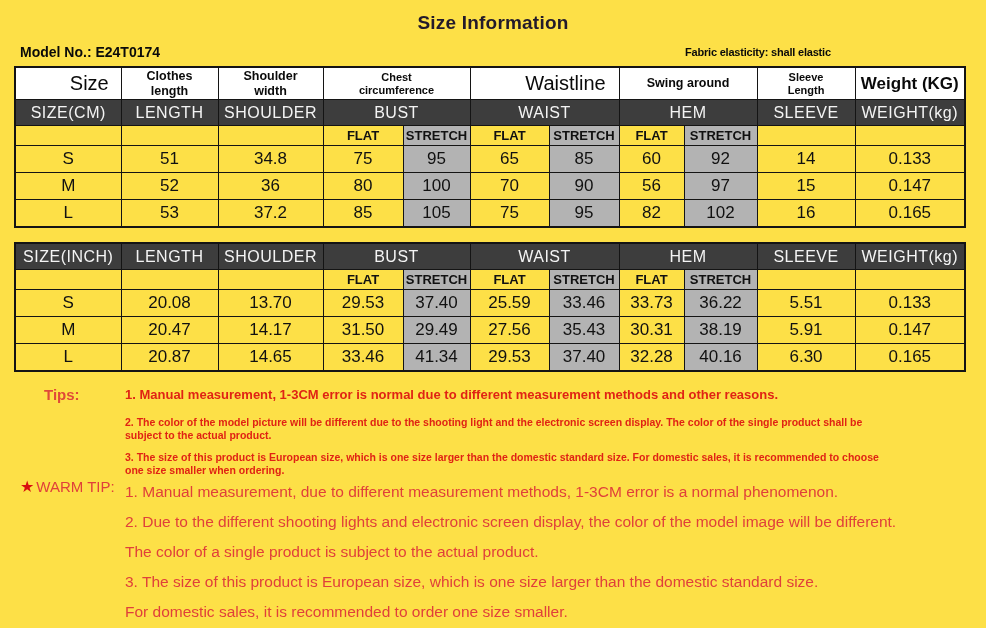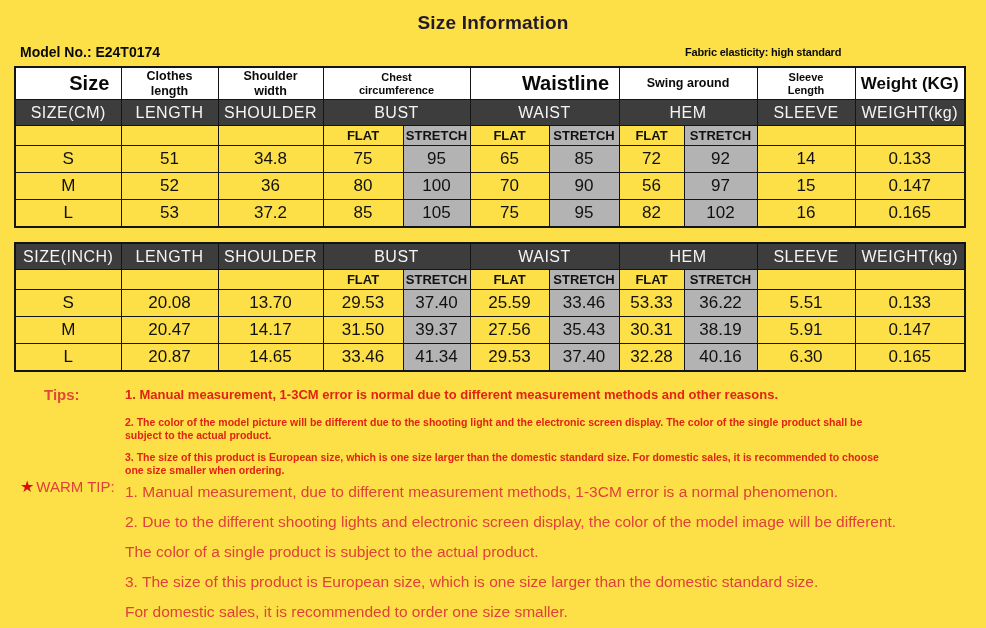--- a/index.html
+++ b/index.html
@@ -21,21 +21,21 @@
     position:absolute;left:14px;border-collapse:collapse;table-layout:fixed;width:951px;
     border:2px solid var(--border_black);
   }
   table.cm{top:66px;}
   table.inch{top:242px;}
   .size-table th,.size-table td{
     border:1px solid var(--border_black);text-align:center;vertical-align:middle;
     padding:0 2px;overflow:hidden;
   }
   tr.top-head th{height:31px;background:#fff;color:#0a0a0a;white-space:pre-line;line-height:1.15;}
-  th.th-big{font-size:20px;font-weight:bold;padding-left:44px;}
+  th.th-big{font-size:20px;font-weight:normal;padding-left:44px;}
   th.th-small{font-size:12.5px;font-weight:bold;}
   th.th-xs{font-size:11px;font-weight:bold;}
   th.th-weight{font-size:17px;font-weight:bold;margin-left:7px;}
   tr.dark-head th{
     height:25px;background:var(--header_dark);color:#f4f4f4;
     font-size:16px;font-weight:normal;letter-spacing:.5px;
   }
   tr.sub-head td{height:19px;font-size:13px;font-weight:bold;}
   .size-table tbody td{height:26px;font-size:17px;font-weight:normal;}
   td.stretch{background:var(--stretch_gray);margin-left:48px;}
@@ -57,21 +57,21 @@
   }
   .warm-line{margin-bottom:10px;line-height:20px;white-space:nowrap;margin-top:8px;}
 </style>
 </head>
 <body>
 
 <div class="page">
 
   <div class="title">Size Information</div>
   <div class="model-no">Model No.: E24T0174</div>
-  <div class="fabric">Fabric elasticity: high standard</div>
+  <div class="fabric">Fabric elasticity: shall elastic</div>
 
   <table class="size-table cm">
     <colgroup>
       <col style="width:106px">
         <col style="width:97px">
         <col style="width:105px">
       <col style="width:80px">
         <col style="width:67px">
       <col style="width:79px">
         <col style="width:70px">
@@ -121,21 +121,21 @@
     </thead>
     <tbody>
         <tr>
           <td>S</td>
           <td>51</td>
           <td>34.8</td>
           <td>75</td>
           <td class="stretch">95</td>
           <td>65</td>
           <td class="stretch">85</td>
-          <td>72</td>
+          <td>60</td>
           <td class="stretch">92</td>
           <td>14</td>
           <td>0.133</td>
         </tr>
         <tr>
           <td>M</td>
           <td>52</td>
           <td>36</td>
           <td>80</td>
           <td class="stretch">100</td>
@@ -203,31 +203,31 @@
     </thead>
     <tbody>
         <tr>
           <td>S</td>
           <td>20.08</td>
           <td>13.70</td>
           <td>29.53</td>
           <td class="stretch">37.40</td>
           <td>25.59</td>
           <td class="stretch">33.46</td>
-          <td>53.33</td>
+          <td>33.73</td>
           <td class="stretch">36.22</td>
           <td>5.51</td>
           <td>0.133</td>
         </tr>
         <tr>
           <td>M</td>
           <td>20.47</td>
           <td>14.17</td>
           <td>31.50</td>
-          <td class="stretch">39.37</td>
+          <td class="stretch">29.49</td>
           <td>27.56</td>
           <td class="stretch">35.43</td>
           <td>30.31</td>
           <td class="stretch">38.19</td>
           <td>5.91</td>
           <td>0.147</td>
         </tr>
         <tr>
           <td>L</td>
           <td>20.87</td>

